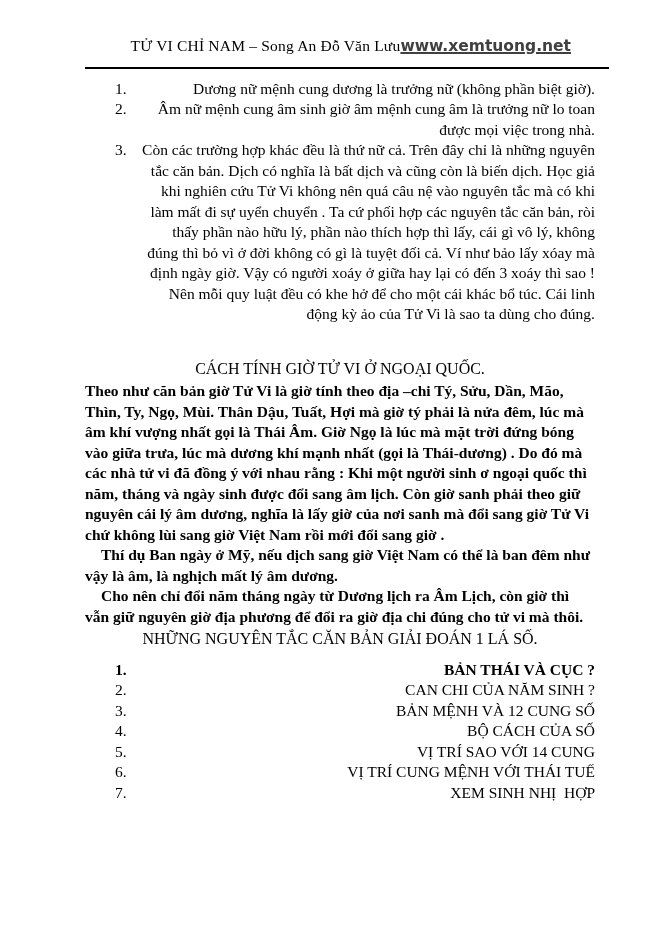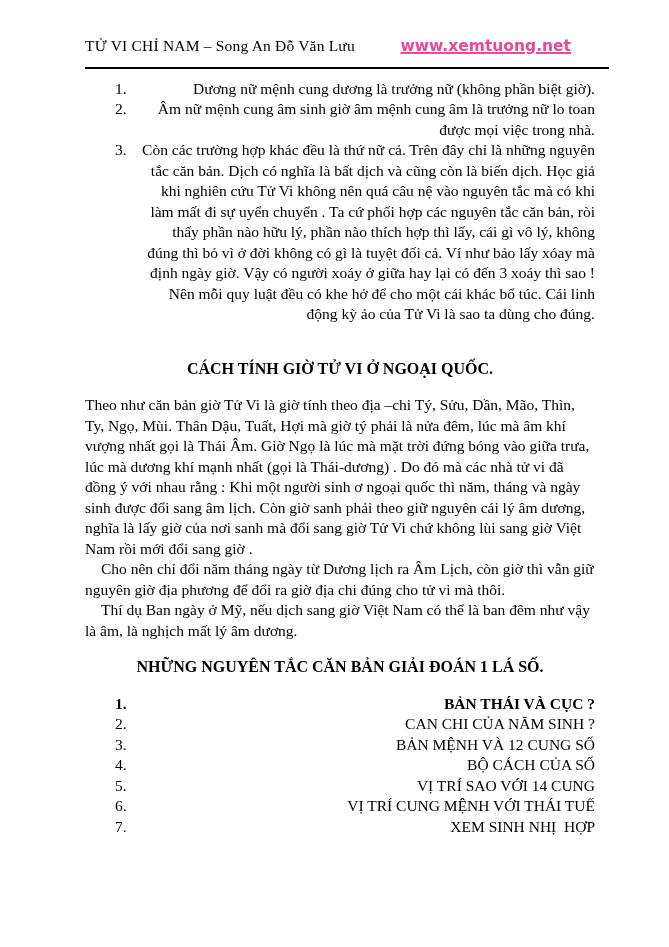--- a/index.html
+++ b/index.html
@@ -15,32 +15,32 @@
     background: #ffffff;
     color: #000000;
     font-family: "Liberation Serif", serif;
     font-size: 15.5px;
     line-height: 20.5px;
     padding: 36px 74px 0 85px;
     overflow: hidden;
   }
   .header-row {
     display: flex;
-    justify-content: space-between;
+    justify-content: flex-end;
     align-items: baseline;
   }
   .header-title {
     font-size: 15.5px;
     letter-spacing: 0.2px;
   }
   .header-link {
     font-family: "DejaVu Sans", sans-serif;
     font-weight: bold;
     font-size: 15.5px;
-    color: #ec4899;
+    color: #404040;
     text-decoration: underline;
     text-decoration-thickness: 2px;
     margin-right: 24px;
     cursor: pointer;
   }
   .rule {
     margin-top: 10px;
     margin-right: -14px;
     border-bottom: 2px solid #000000;
   }
@@ -54,30 +54,31 @@
   }
   .li-num {
     flex: 0 0 25px;
   }
   .li-text {
     flex: 1;
     text-align: right;
   }
   .sec-heading {
     font-size: 16px;
-    font-weight: bold;
+    font-weight: normal;
     text-align: center;
-    margin: 16px;
+    margin: 2px;
     line-height: 20.5px;
   }
   .sec-heading.gap-before {
     margin-top: 34px;
   }
   p.body-p {
     margin: 0;
+    font-weight: bold;
   }
   p.body-p.indent {
     text-indent: 16px;
   }
   ol.principles li .li-text {
     white-space: pre-wrap;
   }
   ol.principles li.bold-item {
     font-weight: bold;
   }
@@ -105,22 +106,22 @@
     </li>
     <li>
       <span class="li-num">3.</span>
       <span class="li-text">Còn các trường hợp khác đều là thứ nữ cả. Trên đây chỉ là những nguyên tắc căn bản. Dịch có nghĩa là bất dịch và cũng còn là biến dịch. Học giả khi nghiên cứu Tử Vi không nên quá câu nệ vào nguyên tắc mà có khi làm mất đi sự uyển chuyển . Ta cứ phối hợp các nguyên tắc căn bản, ròi thấy phần nào hữu lý, phần nào thích hợp thì lấy, cái gì vô lý, không đúng thì bỏ vì ở đời không có gì là tuyệt đối cả. Ví như bảo lấy xóay mà định ngày giờ. Vậy có người xoáy ở giữa hay lại có đến 3 xoáy thì sao ! Nên mỗi quy luật đều có khe hở để cho một cái khác bổ túc. Cái linh động kỳ ảo của Tử Vi là sao ta dùng cho đúng.</span>
     </li>
   </ol>
 
   <h2 class="sec-heading gap-before">CÁCH TÍNH GIỜ TỬ VI Ở NGOẠI QUỐC.</h2>
 
   <p class="body-p">Theo như căn bản giờ Tử Vi là giờ tính theo địa –chi Tý, Sửu, Dần, Mão, Thìn, Ty, Ngọ, Mùi. Thân Dậu, Tuất, Hợi mà giờ tý phải là nửa đêm, lúc mà âm khí vượng nhất gọi là Thái Âm. Giờ Ngọ là lúc mà mặt trời đứng bóng vào giữa trưa, lúc mà dương khí mạnh nhất (gọi là Thái-dương) . Do đó mà các nhà tử vi đã đồng ý với nhau rằng : Khi một người sinh ơ ngoại quốc thì năm, tháng và ngày sinh được đổi sang âm lịch. Còn giờ sanh phải theo giữ nguyên cái lý âm dương, nghĩa là lấy giờ của nơi sanh mà đổi sang giờ Tử Vi chứ không lùi sang giờ Việt Nam rồi mới đổi sang giờ .</p>
+  <p class="body-p indent">Thí dụ Ban ngày ở Mỹ, nếu dịch sang giờ Việt Nam có thể là ban đêm như vậy là âm, là nghịch mất lý âm dương.</p>
   <p class="body-p indent">Cho nên chỉ đổi năm tháng ngày từ Dương lịch ra Âm Lịch, còn giờ thì vẫn giữ nguyên giờ địa phương để đổi ra giờ địa chi đúng cho tử vi mà thôi.</p>
-  <p class="body-p indent">Thí dụ Ban ngày ở Mỹ, nếu dịch sang giờ Việt Nam có thể là ban đêm như vậy là âm, là nghịch mất lý âm dương.</p>
 
   <h2 class="sec-heading">NHỮNG NGUYÊN TẮC CĂN BẢN GIẢI ĐOÁN 1 LÁ SỐ.</h2>
 
   <ol class="doc-list principles">
     <li class="bold-item">
       <span class="li-num">1.</span>
       <span class="li-text">BẢN THÁI VÀ CỤC ?</span>
     </li>
     <li>
       <span class="li-num">2.</span>

